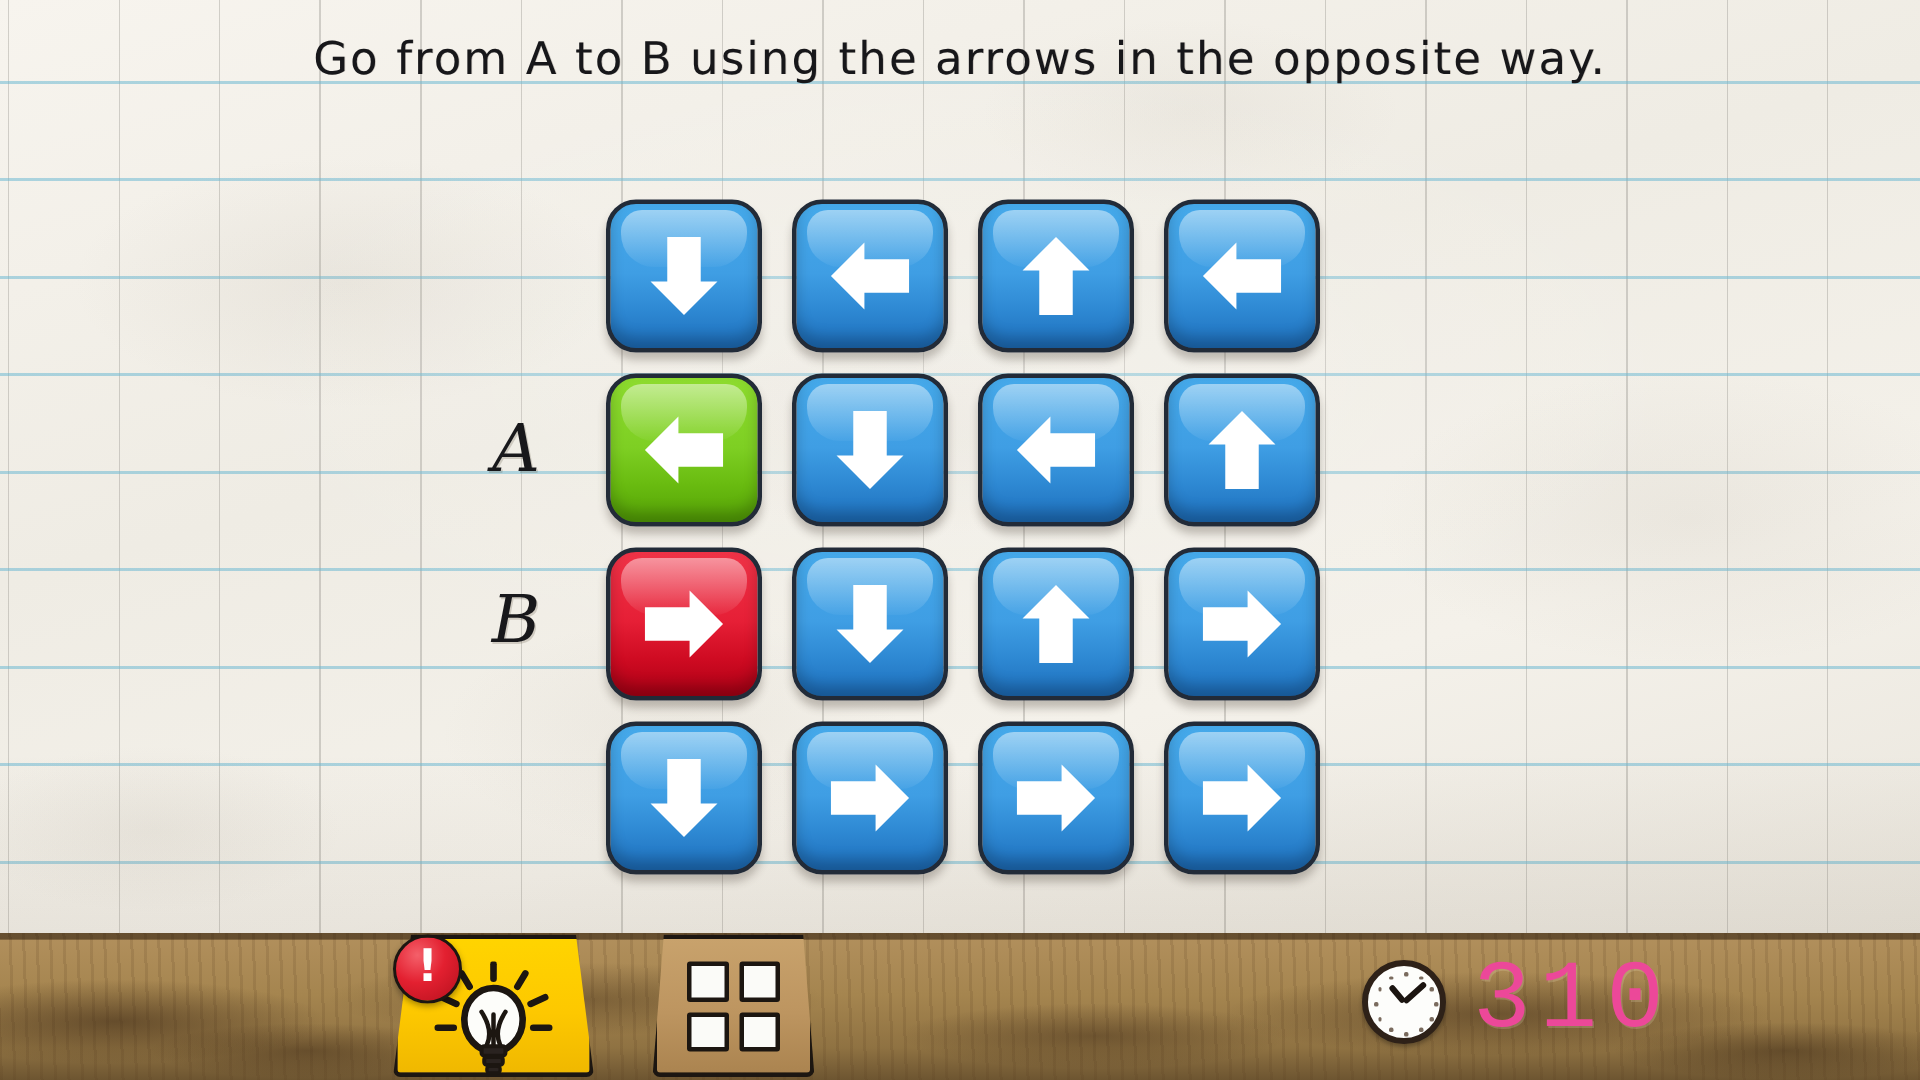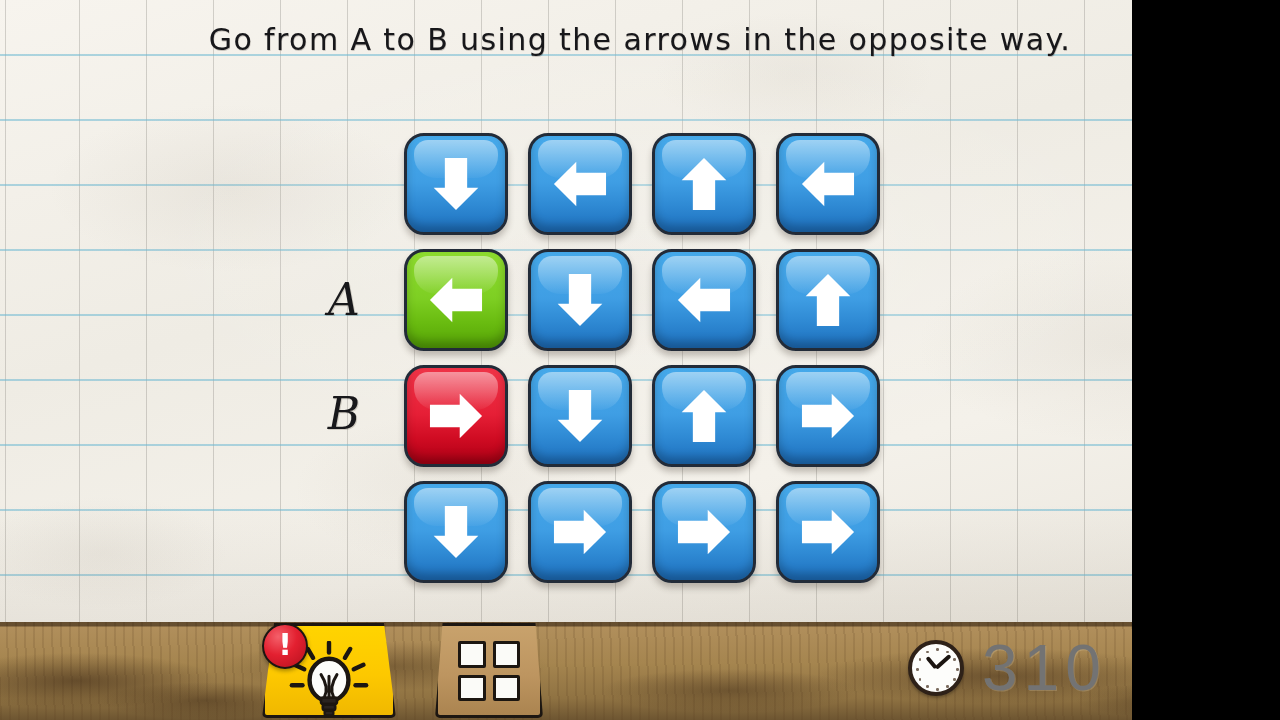--- a/index.html
+++ b/index.html
@@ -6,21 +6,21 @@
   * { box-sizing: border-box; margin: 0; padding: 0; }
   html, body {
     width: 1280px; height: 720px;
     overflow: hidden;
     font-family: "DejaVu Sans", sans-serif;
     background: #000;
   }
 
   #stage {
     position: relative;
-    width: 1132px;
+    width: 1280px;
     height: 720px;
     overflow: hidden;
   }
 
   
   .paper {
     position: absolute;
     left: 0; top: 0;
     width: 1280px; height: 628px;
     background-color: #f3f0e9;
@@ -253,24 +253,24 @@
   }
   .clock-icon .hand.hour { width: 14px; height: 4px; transform: translateY(-50%) rotate(-130deg); }
   .clock-icon .hand.min  { width: 19px; height: 3.5px; transform: translateY(-50%) rotate(-42deg); }
   .clock-icon .pip {
     position: absolute;
     width: 2.5px; height: 2.5px;
     background: #7a6b5e;
     border-radius: 50%;
   }
   .timer-value {
-    font-family: Liberation Sans, sans-serif;
+    font-family: Liberation Mono, monospace;
     font-size: 64px;
     font-weight: 400;
-    color: #737373;
+    color: #ec4899;
     letter-spacing: 6px;
     line-height: 1;
     text-shadow: 1px 1px 0 rgba(255,245,215,0.18);
   }
 </style>
 </head>
 <body>
 
 <div id="stage">
 

